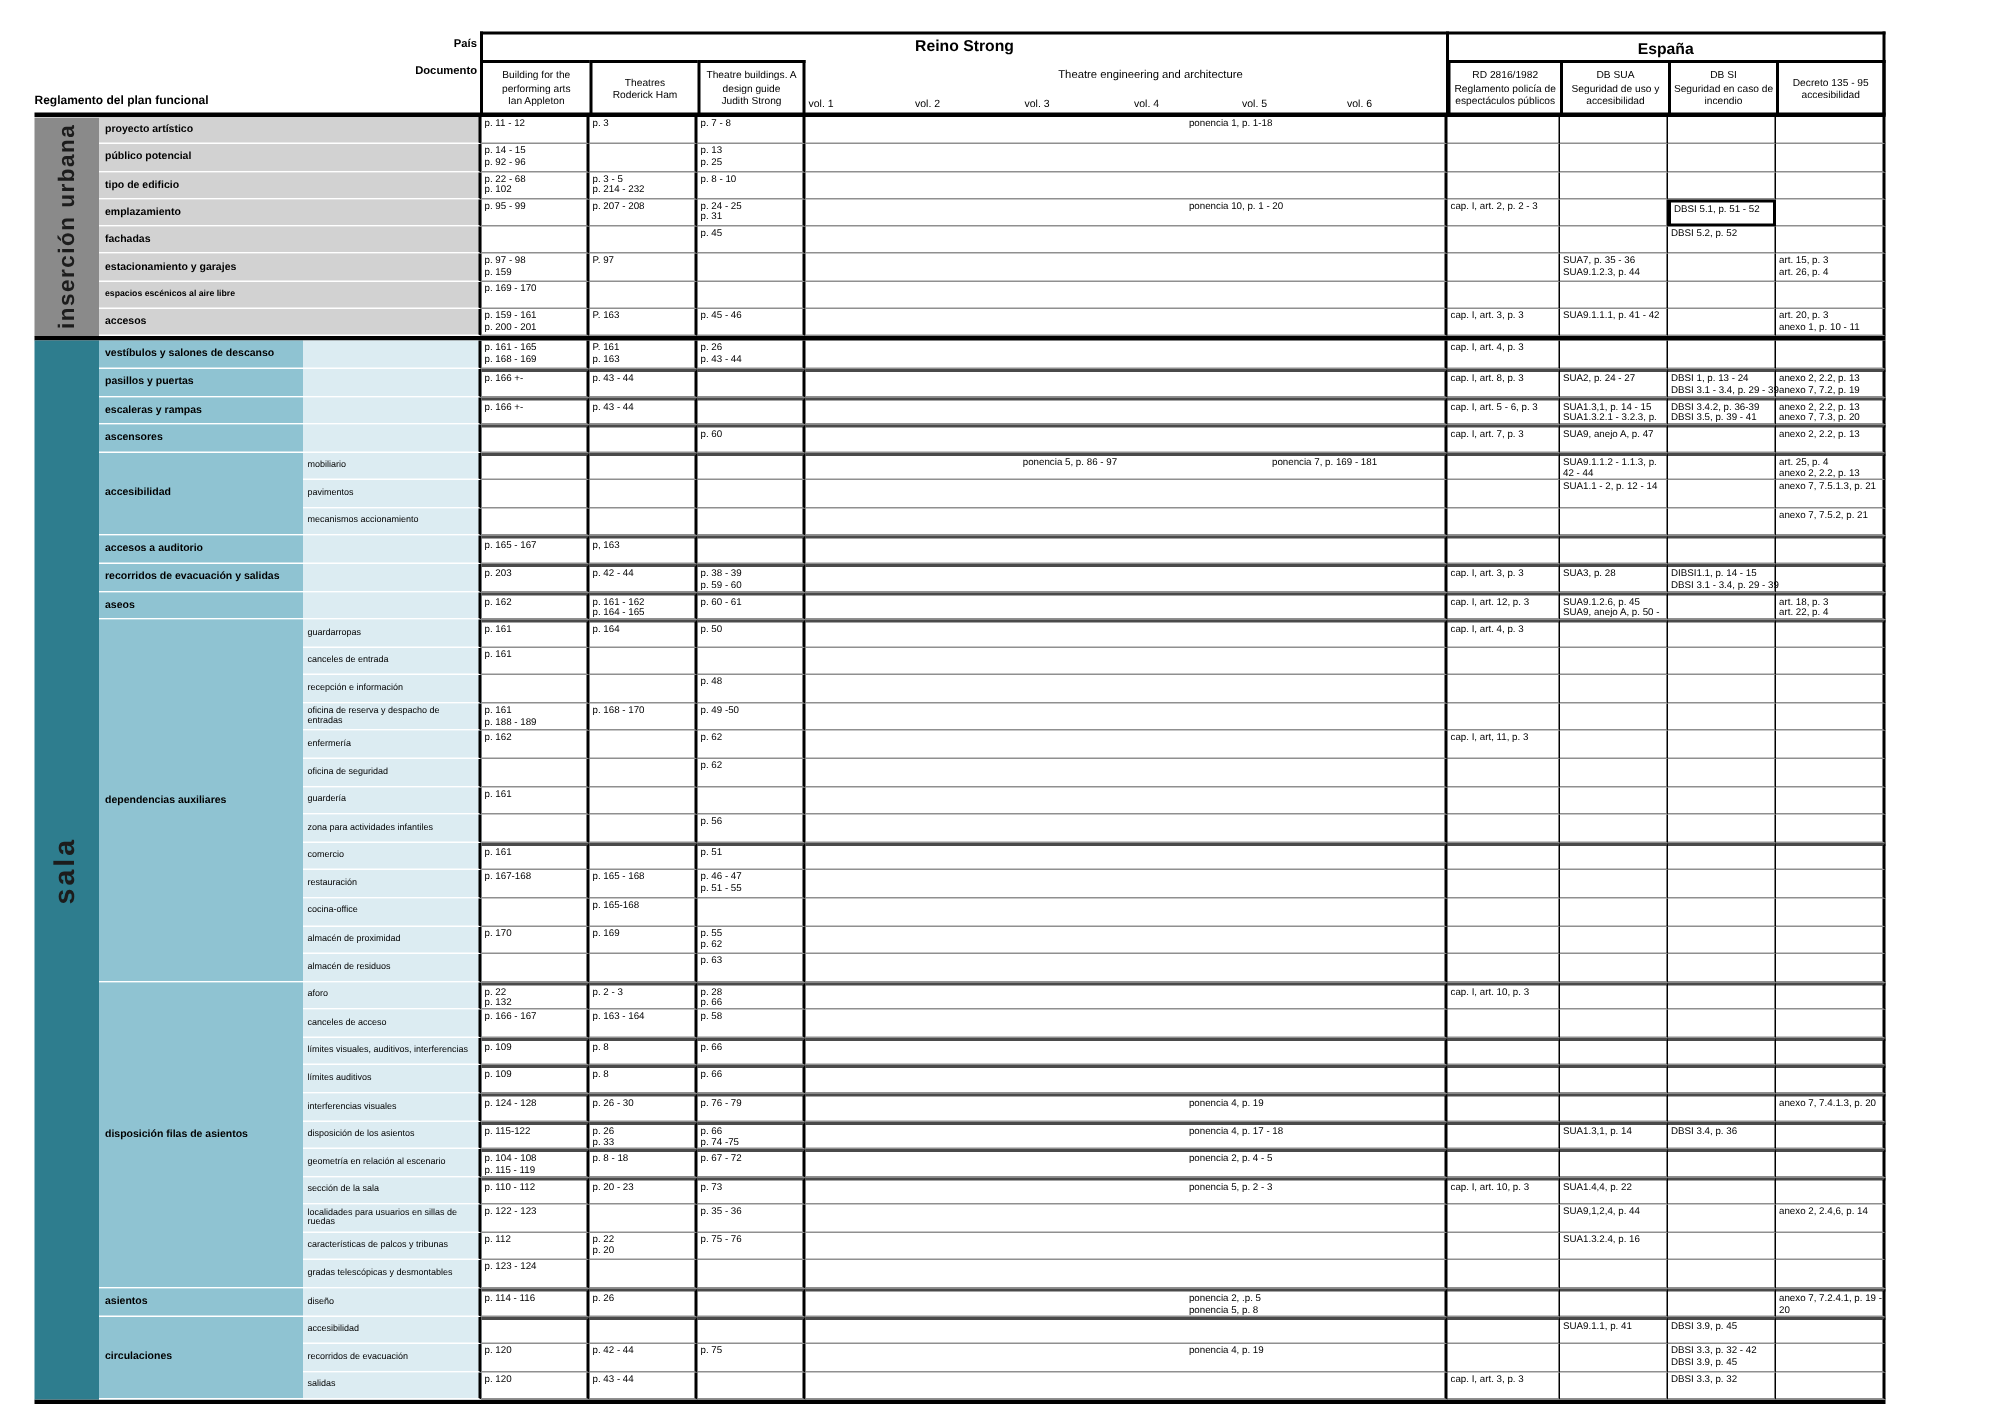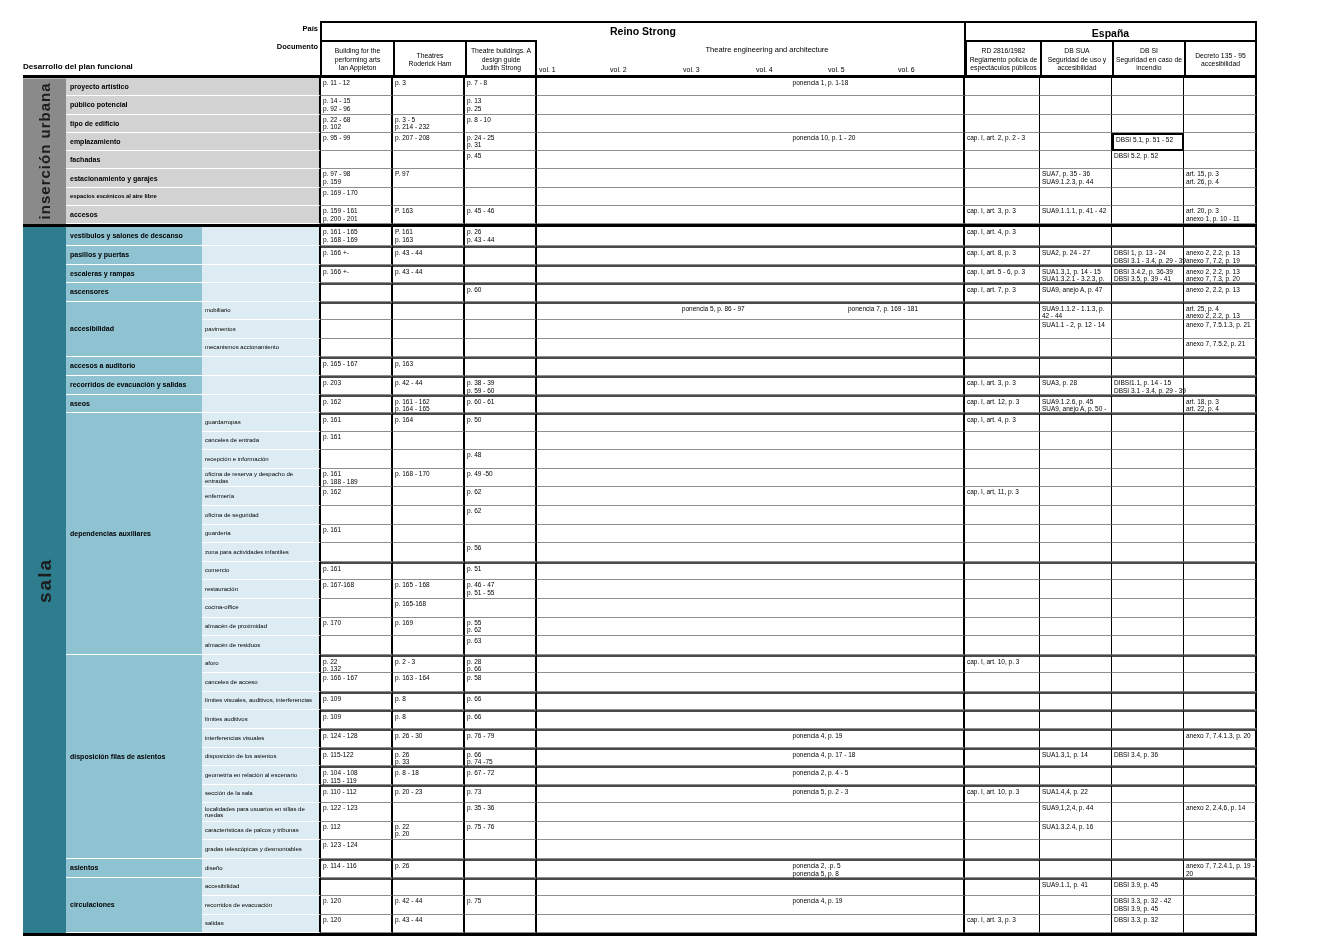--- a/index.html
+++ b/index.html
@@ -51,21 +51,21 @@
 
   <div>
     <div class="hline" style="left:320px; top:21px; width:937px; height:2px;"></div>
     <div class="hline" style="left:23px; top:75px; width:1234px; height:3px;"></div>
     <div class="hline" style="left:320px; top:21px; width:2px; height:56px;"></div>
     <div class="hline" style="left:964px; top:21px; width:2px; height:56px;"></div>
     <div class="hline" style="left:1255px; top:21px; width:2px; height:56px;"></div>
 
     <span class="rlabel" style="left:198px; top:24px;">País</span>
     <span class="rlabel" style="left:198px; top:42px;">Documento</span>
-    <span class="plan-title" style="left:23px; top:62px;">Desarrollo del plan funcional</span>
+    <span class="plan-title" style="left:23px; top:62px;">Reglamento del plan funcional</span>
 
     <div class="ctitle" style="left:322px; top:25px; width:642px;">Reino Strong</div>
     <div class="ctitle" style="left:966px; top:27px; width:289px;">España</div>
 
     <div class="docbox" style="left:320px; width:73px;">Building for the
 performing arts
 Ian Appleton</div>
     <div class="docbox" style="left:393px; width:72px;">Theatres
 Roderick Ham</div>
     <div class="docbox last" style="left:465px; width:72px;">Theatre buildings. A

